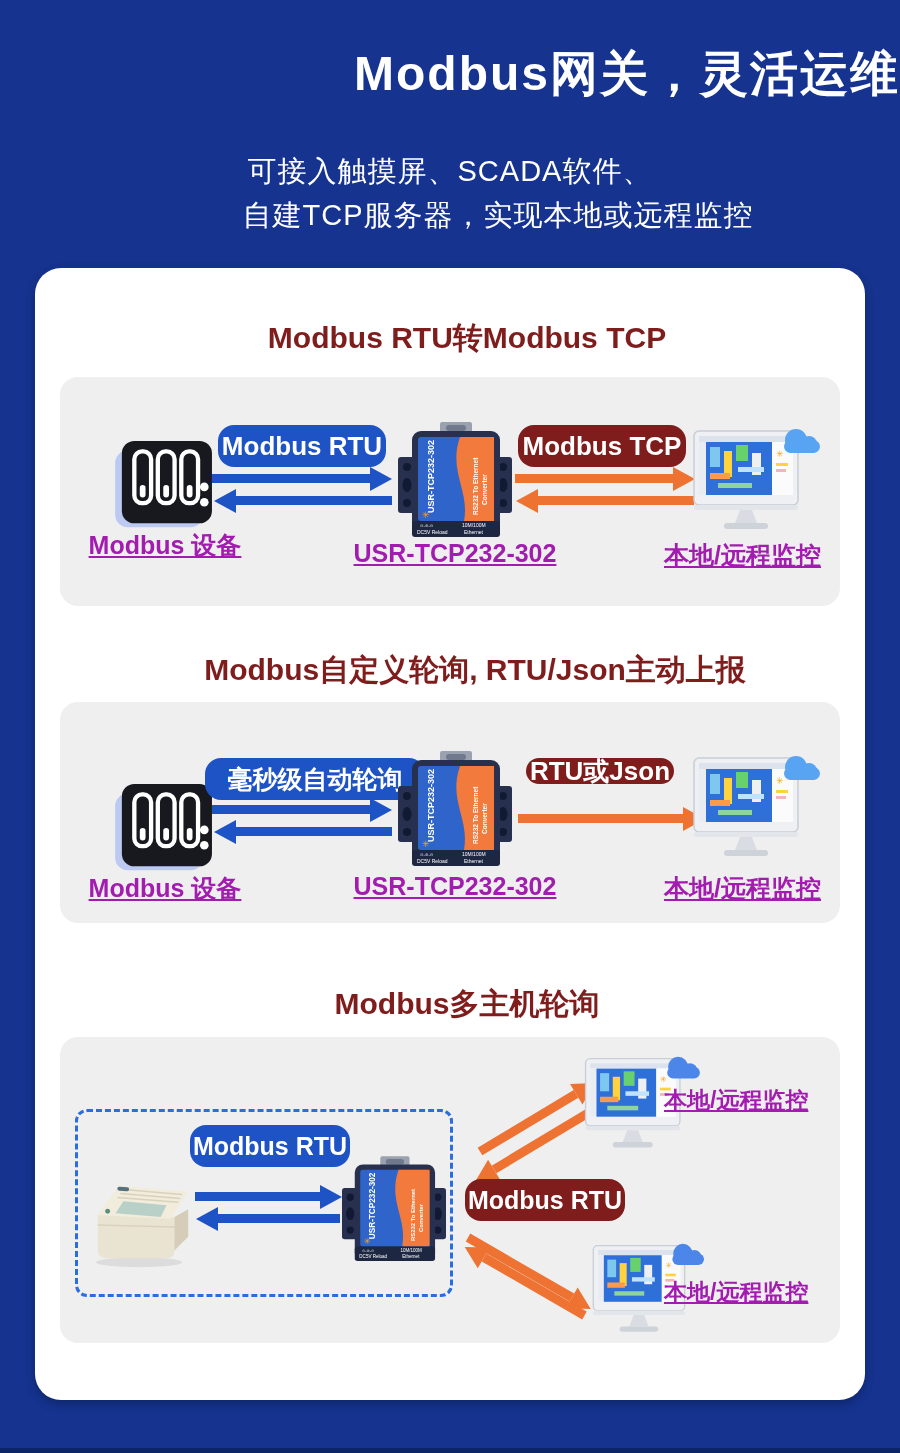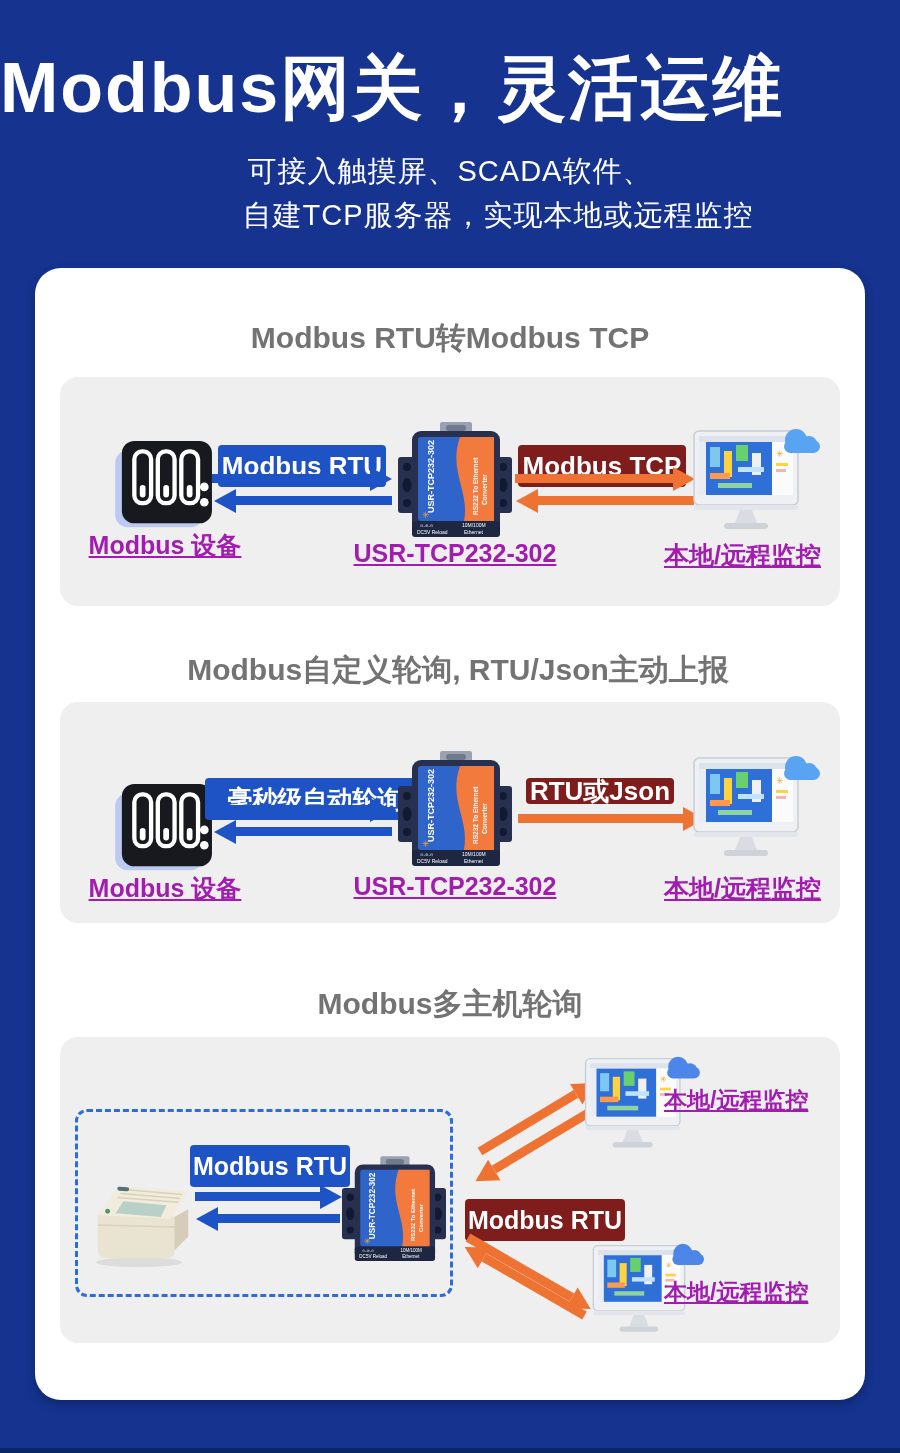--- a/index.html
+++ b/index.html
@@ -1,28 +1,28 @@
 <!DOCTYPE html>
 <html><head>
 <meta charset="utf-8">
 <style>
   html,body{margin:0;padding:0;background:#15338f;}
   .page{position:relative;width:900px;height:1453px;background:#15338f;overflow:hidden;
         font-family:"Liberation Sans","DejaVu Sans",sans-serif;}
-  .hero-title{position:absolute;top:42px;left:0;width:100%;text-align:left;
-        color:#ffffff;font-size:70px;font-weight:800;letter-spacing:2px;}
+  .hero-title{position:absolute;top:42px;left:0;width:100%;text-align:right;
+        color:#ffffff;font-size:48px;font-weight:800;letter-spacing:2px;}
   .hero-sub{position:absolute;left:0;width:100%;text-align:center;color:#ffffff;
         font-size:29px;font-weight:500;letter-spacing:1px;}
   .card{position:absolute;left:35px;top:268px;width:830px;height:1132px;background:#ffffff;
         border-radius:26px;box-shadow:0 4px 10px rgba(0,0,0,0.25);}
-  .sec-heading{position:absolute;left:0;width:100%;text-align:center;font-size:30px;
-        font-weight:bold;color:#737373;}
+  .sec-heading{position:absolute;left:17px;width:100%;text-align:center;font-size:30px;
+        font-weight:bold;color:#7f1d1d;}
   .panel{position:absolute;background:#efefef;border-radius:18px;}
   .badge{position:absolute;display:flex;align-items:center;justify-content:center;
-        color:#ffffff;font-weight:bold;font-size:26px;border-radius:4px;white-space:nowrap;margin-top:20px;}
+        color:#ffffff;font-weight:bold;font-size:26px;border-radius:16px;white-space:nowrap;}
   .badge.blue{background:#1e53c6;}
   .badge.orange{background:#7f1d1d;}
   .harrow{position:absolute;height:9px;transform-origin:left center;}
   .harrow.blue{background:#1e53c6;--c:#1e53c6;}
   .harrow.orange{background:#ee7231;--c:#ee7231;}
   .harrow.right::after{content:"";position:absolute;left:100%;top:50%;transform:translateY(-50%);
         width:0;height:0;border-left:22px solid var(--c);
         border-top:12px solid transparent;border-bottom:12px solid transparent;}
   .harrow.left::before{content:"";position:absolute;right:100%;top:50%;transform:translateY(-50%);
         width:0;height:0;border-right:22px solid var(--c);

